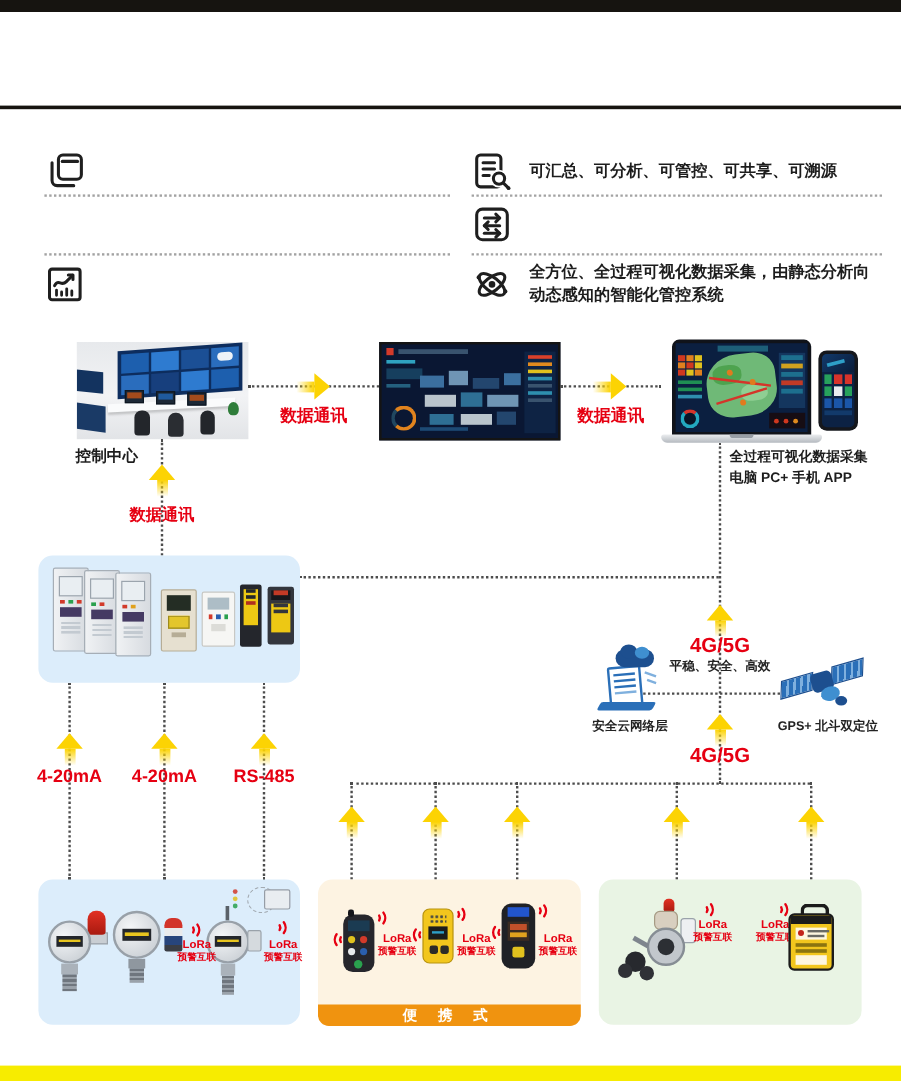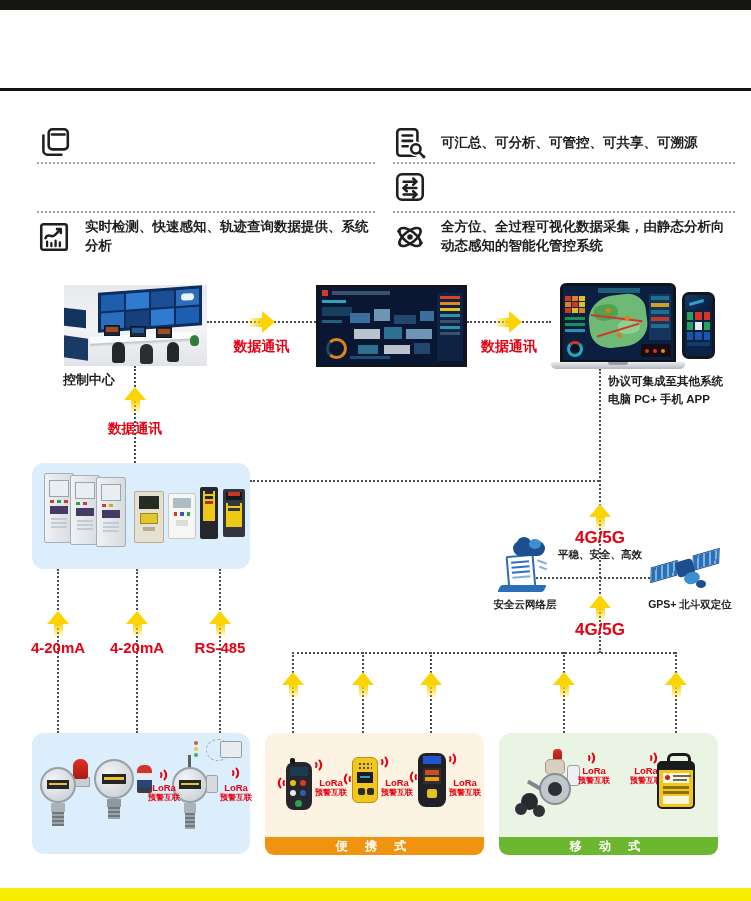--- a/index.html
+++ b/index.html
@@ -75,21 +75,20 @@
     <span class="ficon">
       <svg width="34" height="34" viewBox="0 0 32 32" fill="none" stroke="#1f1f1f" stroke-width="2.4" stroke-linecap="round" stroke-linejoin="round">
         <rect x="4" y="4" width="24" height="24" rx="2"></rect>
         <path d="M8 17c3-6 5 1 9-3l5-5"></path>
           <path d="M18.8 8.6h3.6v3.6"></path>
         <g stroke-width="2.2">
             <path d="M9.5 24.5v-4M13.5 24.5v-2.6M17.5 24.5v-5M21.5 24.5v-3.4"></path>
           </g>
       </svg>
     </span>
-    <span class="ftext">实时检测、快速感知、轨迹查询数据提供、系统分析</span>
   </div>
 
   <div class="feat" style="left:393px;top:122px;height:42px">
     <span class="ficon">
       <svg width="34" height="34" viewBox="0 0 32 32" fill="none" stroke="#1f1f1f" stroke-width="2.4" stroke-linecap="round" stroke-linejoin="round">
         <rect x="4" y="3" width="19" height="25" rx="3"></rect>
           <path d="M9 9h9M9 14h9M9 19h5"></path>
         <circle cx="21.5" cy="21.5" r="7" fill="#fff" stroke="none"></circle>
         <circle cx="21.5" cy="21.5" r="4.4"></circle>
           <path d="M25 25l3.4 3.4"></path>
@@ -261,21 +260,21 @@
           <div style="height:8px;background:#e8ecef"></div>
           <div style="height:8px;background:#27a15c"></div>
         <div style="height:8px;background:#1b56a8"></div>
           <div style="height:8px;background:#1b56a8"></div>
           <div style="height:8px;background:#1b56a8"></div>
       </div>
       <div style="margin:0 2px;height:4px;background:#123a6b"></div>
     </div>
   </div>
   <div class="lbl" style="left:608px;top:372px;width:144px;font-size:11.5px;line-height:1.6">
-    <div>协议可集成至其他系统</div>
+    <div>全过程可视化数据采集</div>
     <div>电脑 PC+ 手机 APP</div>
   </div>
 
   <div class="dot-v" style="left:134px;top:366px;height:97px"></div>
   <div class="arrow-up" style="left:124px;top:387px">
       <i class="head"></i>
       <i class="tail"></i>
     </div>
   <div class="lbl red center" style="left:95px;top:420px;width:80px;font-size:13.5px">数据通讯</div>
 
@@ -604,20 +603,17 @@
         <div style="margin:3px 4px 0;height:10px;background:#fdf6df;position:relative">
           <div style="position:absolute;left:2px;top:2px;width:5px;height:5px;background:#c2231a;border-radius:50%"></div>
           <div style="position:absolute;left:10px;top:2px;width:18px;height:2px;background:#6a6a64"></div>
           <div style="position:absolute;left:10px;top:6px;width:14px;height:2px;background:#6a6a64"></div>
         </div>
         <div style="margin:3px 4px 0;height:3px;background:#8a7410"></div>
         <div style="margin:2px 4px 0;height:3px;background:#8a7410"></div>
         <div style="margin:2px 4px 0;height:8px;background:#fdf6df"></div>
       </div>
     </div>
-    <div class="banner" style="left:0;top:104px;width:219px;background:#6db62f">
-      <span>移 动 式</span>
-    </div>
   </div>
 
   <div class="abs" style="left:0;top:888px;width:751px;height:13px;background:#f7ec00"></div>
 
 </div>
 
 </body></html>

